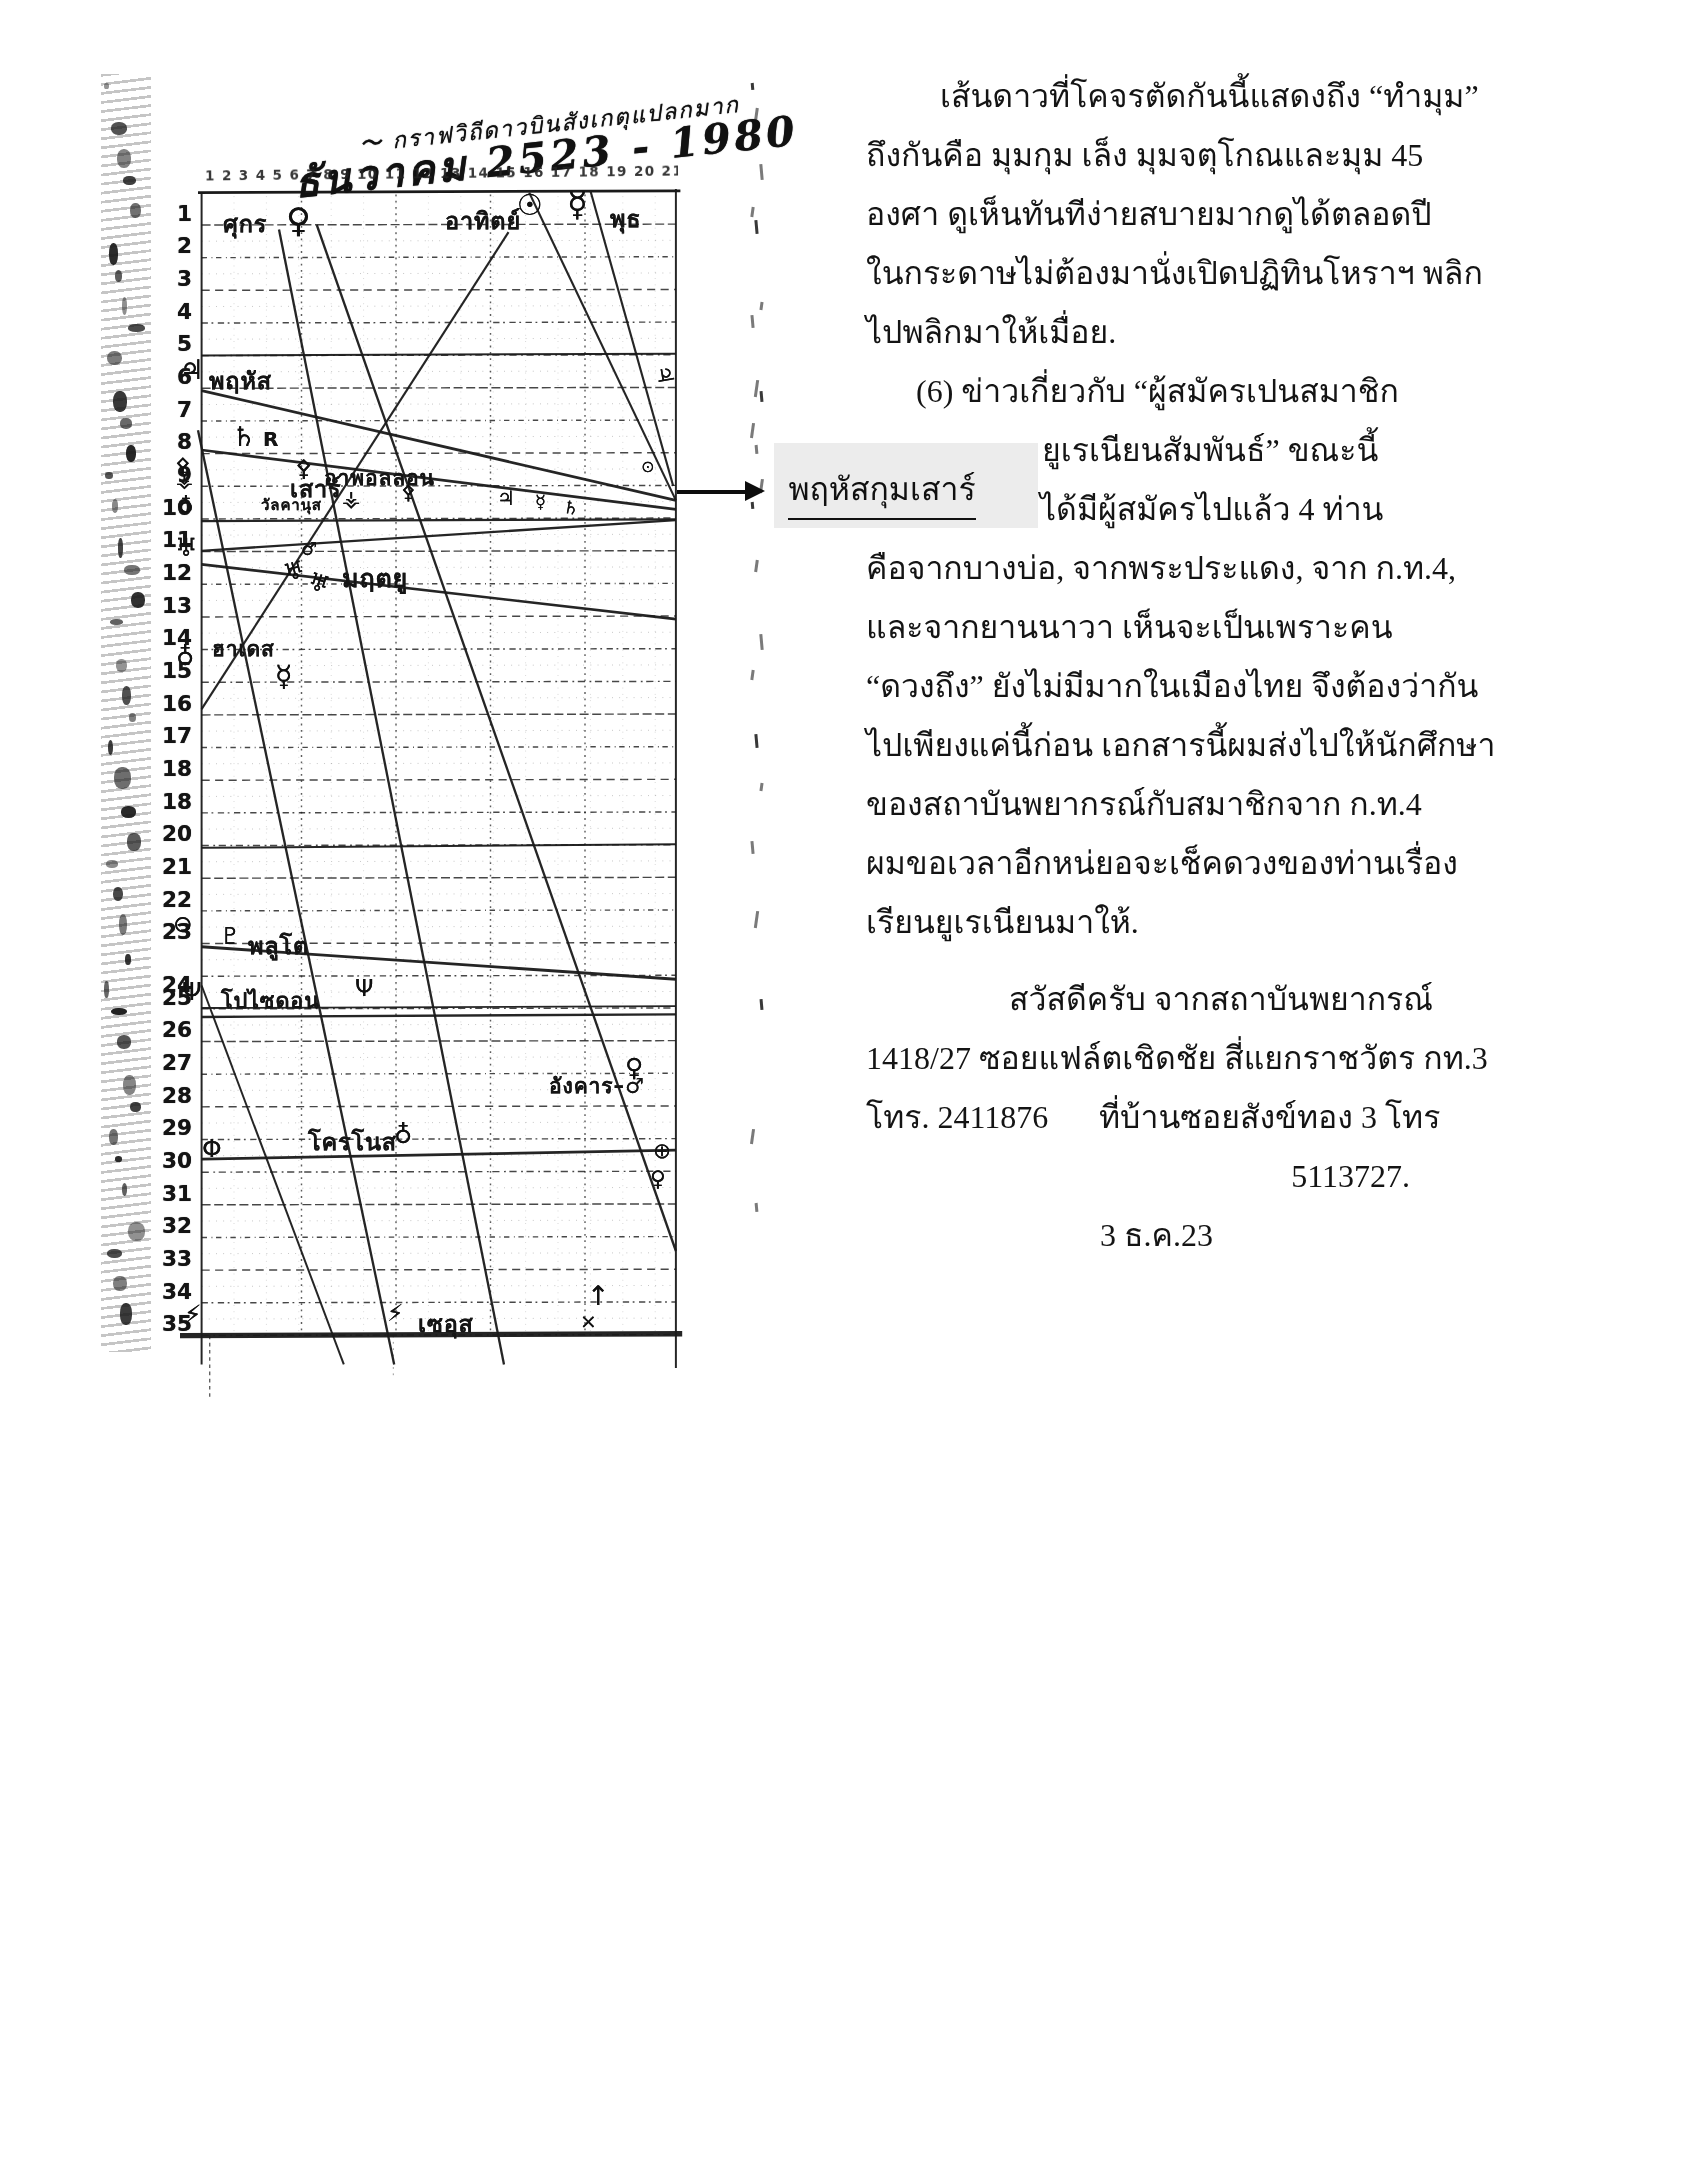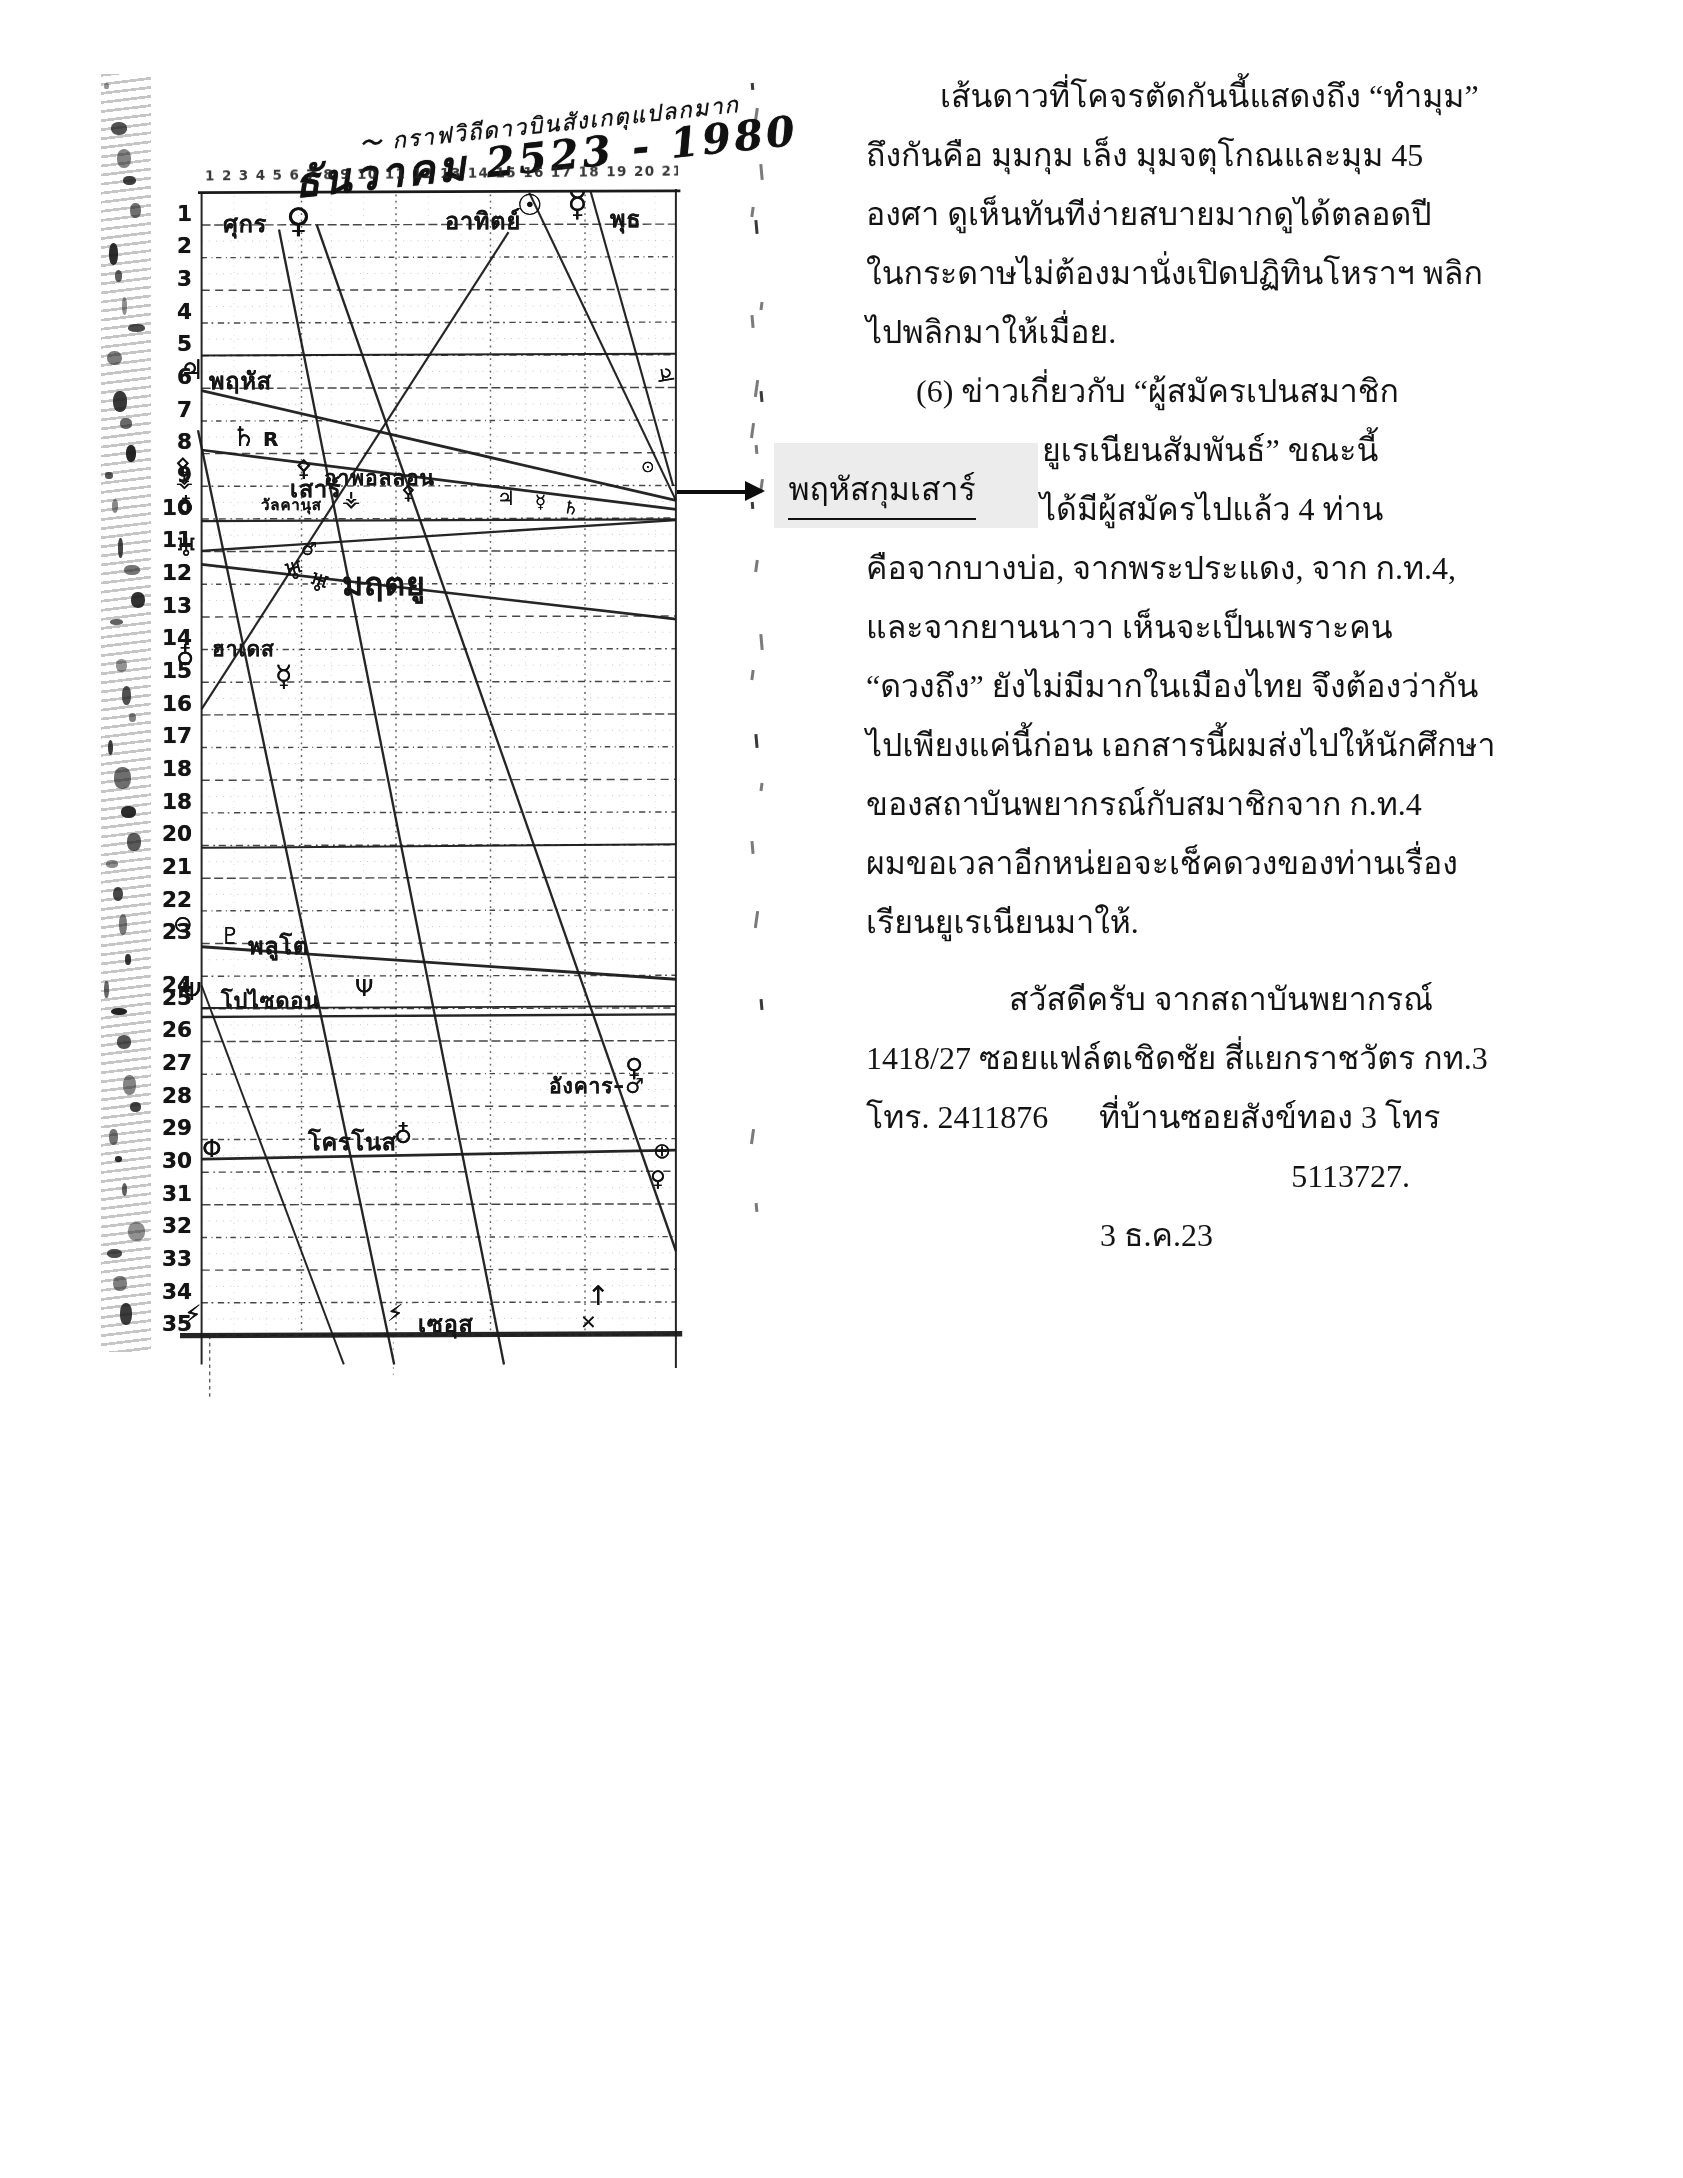--- a/index.html
+++ b/index.html
@@ -200,21 +200,21 @@
       <div class="rownum" style="left: 151px; top: 1279px;">34</div>
       <div class="rownum" style="left: 151px; top: 1311px;">35</div>
       <div class="pl" style="left: 223px; top: 205px; font-size: 23.4px;">ศุกร</div>
       <div class="pl" style="left: 445px; top: 202px; font-size: 23.4px;">อาทิตย์</div>
       <div class="pl" style="left: 610px; top: 200px; font-size: 23.4px;">พุธ</div>
       <div class="pl" style="left: 209px; top: 362px; font-size: 23.4px;">พฤหัส</div>
       <div class="pl" style="left: 263px; top: 427px; font-size: 20px;">R</div>
       <div class="pl" style="left: 290px; top: 430px; font-size: 23.4px; margin-top: 40px;">เสาร์</div>
       <div class="pl" style="left: 324px; top: 461px; font-size: 21px;">อาพอลลอน</div>
       <div class="pl" style="left: 261px; top: 493px; font-size: 15px;">วัลคานุส</div>
-      <div class="pl" style="left: 342px; top: 558px; font-size: 32px;">มฤตยู</div>
+      <div class="pl" style="left: 342px; top: 558px; font-size: 25px;">มฤตยู</div>
       <div class="pl" style="left: 212px; top: 632px; font-size: 21px;">ฮาเดส</div>
       <div class="pl" style="left: 248px; top: 927px; font-size: 23.4px;">พลูโต</div>
       <div class="pl" style="left: 221px; top: 983px; font-size: 21.6px;">โปไซดอน</div>
       <div class="pl" style="left: 308px; top: 1123px; font-size: 23.4px;">โครโนส</div>
       <div class="pl" style="left: 549px; top: 1069px; font-size: 21px;">อังคาร–♂</div>
       <div class="pl" style="left: 418px; top: 1305px; font-size: 23.4px;">เซอุส</div>
       <div class="glyph" style="left: 286px; top: 203px; font-size: 34px;">♀</div>
       <div class="glyph" style="left: 517px; top: 191px; font-size: 29px;">☉</div>
       <div class="glyph" style="left: 567px; top: 187px; font-size: 34px;">☿</div>
       <div class="glyph" style="left: 180px; top: 356px; font-size: 27px;">♃</div>

